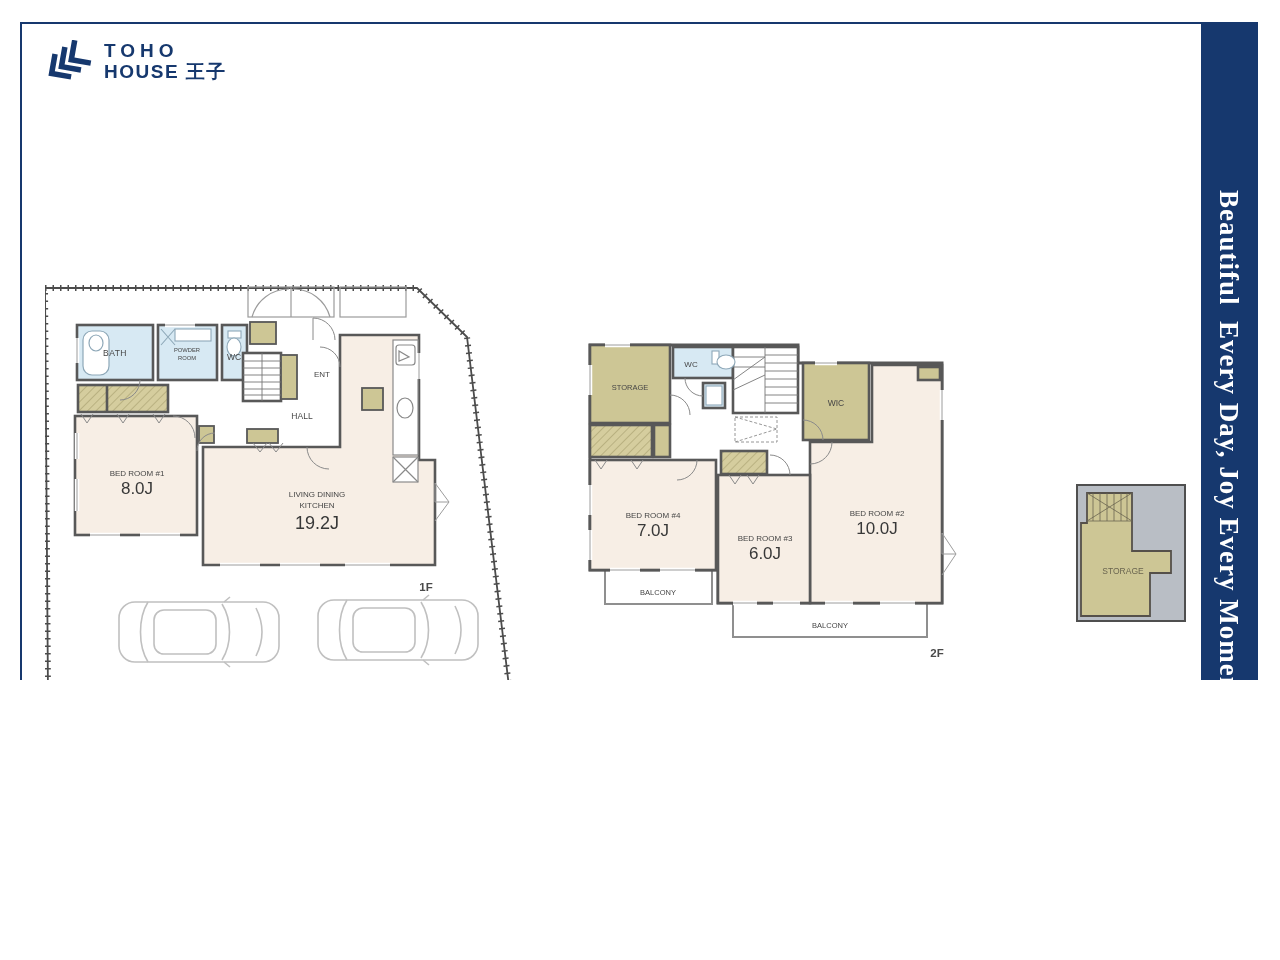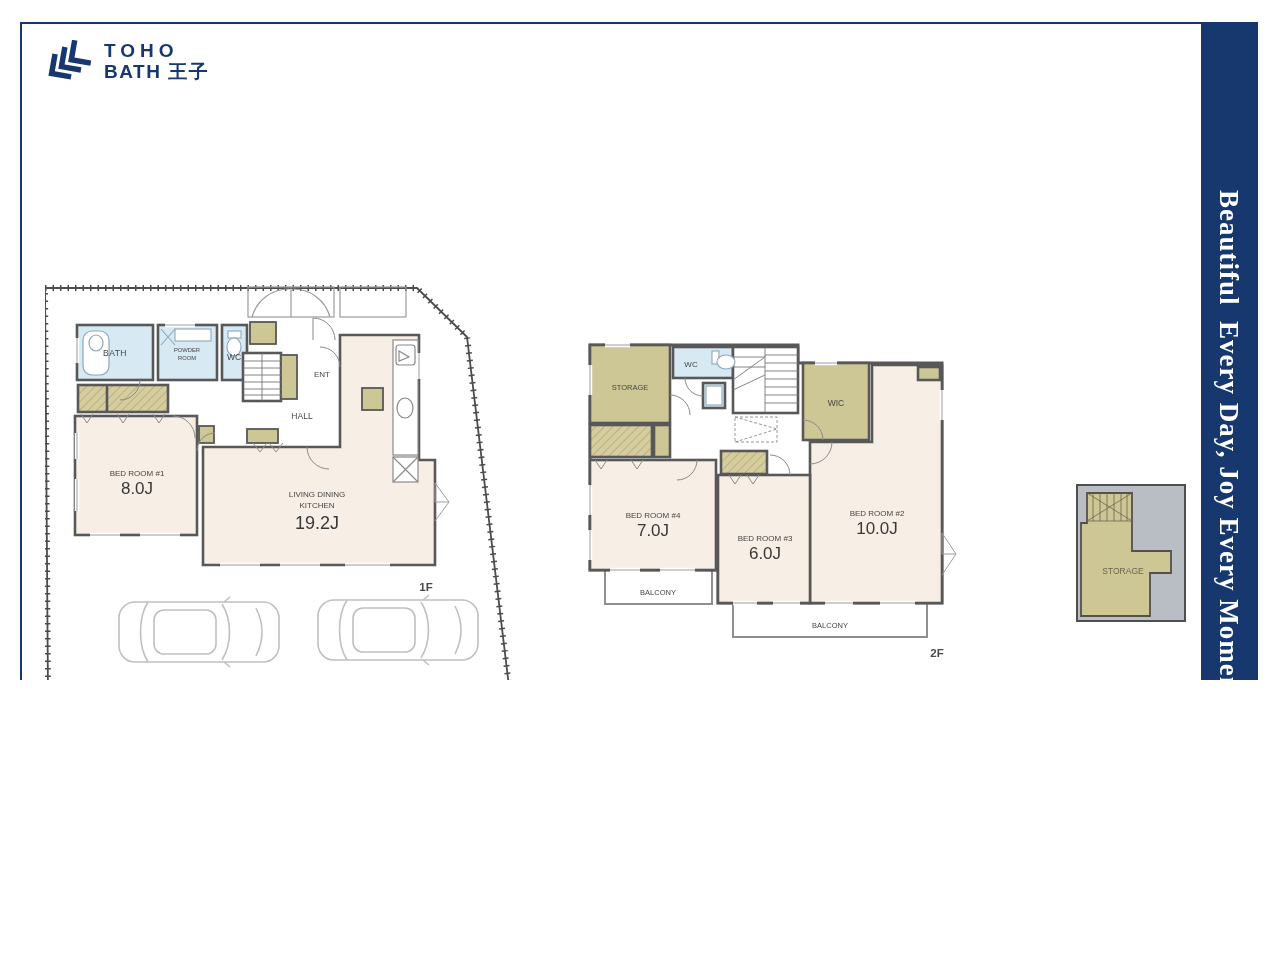--- a/index.html
+++ b/index.html
@@ -28,21 +28,21 @@
   <div id="logo">
     <svg width="52" height="44" viewBox="0 0 52 44">
       <g transform="rotate(-35 26 22)" fill="none" stroke="#16386e" stroke-width="5.5">
         <path d="M20,8 L6,22 L20,36"></path>
         <path d="M32,8 L18,22 L32,36"></path>
         <path d="M44,8 L30,22 L44,36"></path>
       </g>
     </svg>
     <div class="logotext">
       <div class="l1">TOHO</div>
-      <div class="l2">BATH 王子</div>
+      <div class="l2">HOUSE 王子</div>
     </div>
   </div>
 
   <div id="banner">
     <div class="vtext">Beautiful  Every Day, Joy Every Moment !!</div>
   </div>
 
   <svg class="plan" style="left:45px;top:283px" width="470" height="425" viewBox="0 0 470 425">
     <defs>
       <pattern id="hatch1" width="6" height="6" patternUnits="userSpaceOnUse" patternTransform="rotate(45)">

